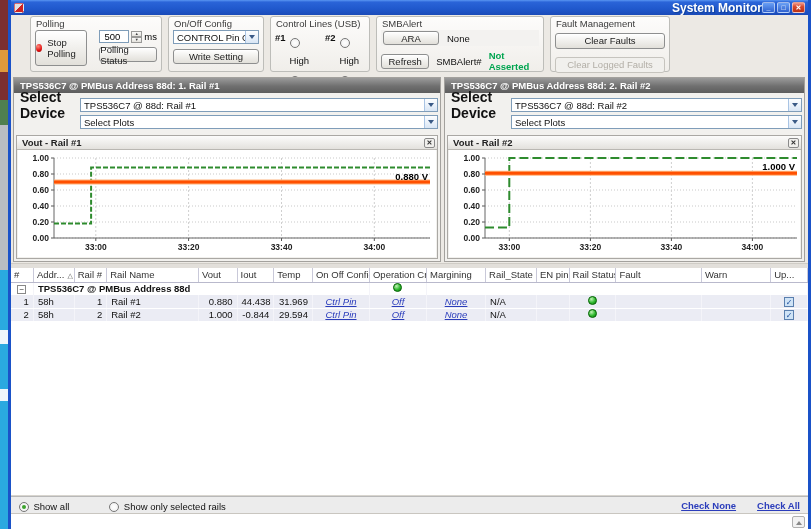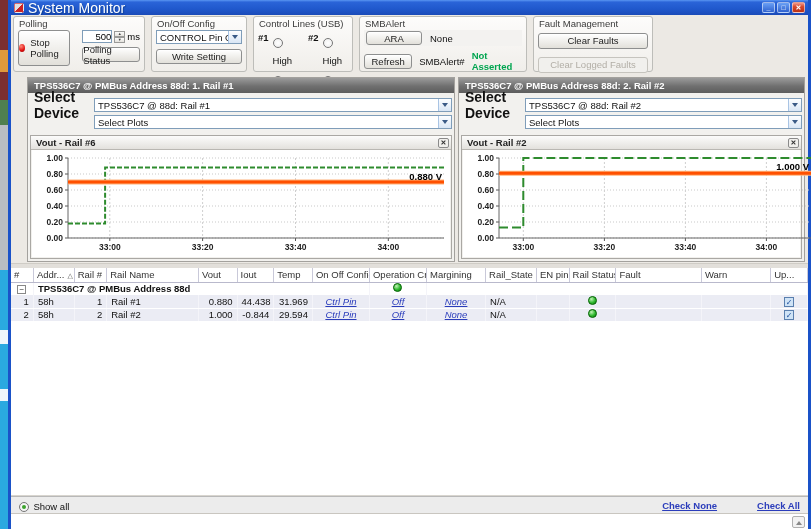--- a/index.html
+++ b/index.html
@@ -11,60 +11,60 @@
   .strip div { width:8px; }
 
   
   .win { position:absolute; left:8px; top:0; width:803px; height:529px;
          border-left:3px solid #1a52c8; border-right:3px solid #1a52c8; background:#ece9e4; }
   .titlebar { position:relative; height:15px;
     background:linear-gradient(180deg,#5a96f2 0%,#2a64d8 14%,#2058cc 60%,#1a4ab8 100%);
     display:flex; align-items:center; padding:0 3px; }
   .appicon { width:10px; height:10px; margin-right:4px; border-radius:2px;
     background:linear-gradient(135deg,#e0e0e0 0 45%,#cc2222 45%); border:1px solid #ffffff55; }
-  .tbtitle { color:#fff; font-size:14px; font-weight:normal; text-shadow:1px 1px 1px #00337788; flex:1; }
+  .tbtitle { color:#fff; font-size:12px; font-weight:bold; text-shadow:1px 1px 1px #00337788; flex:1;text-align:right; }
   .winbtns { display:flex; gap:2px; }
   .wbtn { width:13px; height:11px; border-radius:2px; border:1px solid #ffffff88;
     color:#fff; font-size:7px; line-height:9px; text-align:center; font-weight:bold;
     background:linear-gradient(#6aa0f5,#2f62cf); }
   .wbtn.close { background:linear-gradient(#f29a8a,#d6492f 40%,#b93015); }
 
   .content { position:absolute; top:15px; left:0; right:0; bottom:0; background:#ece9e4; }
 
   
-  .toolbar { position:absolute; top:1px; left:2px; right:2px; height:58px; display:flex; gap:6px; }
+  .toolbar { position:absolute; top:1px; left:19px; right:2px; height:58px; display:flex; gap:6px; }
   .group { position:relative; border:1px solid #bdbdb9; border-radius:3px; height:56px;
     background:linear-gradient(#fdfcfb,#f0eeea); padding:13px 4px 3px 4px; }
   .glabel { position:absolute; top:1px; left:5px; font-size:9.5px; color:#3a3a3a; }
   .btn { display:inline-flex; align-items:center; justify-content:center;
     border:1px solid #8e8f8f; border-radius:3px; font-size:9.5px; color:#1c1c1c;
     background:linear-gradient(180deg,#ffffff,#f2f1ee 45%,#e2e0da); box-shadow:inset 0 1px 0 #fff; cursor:default; }
   .btn.disabled { color:#b2aea6; border-color:#c6c4be; background:#f1f0ed; box-shadow:none; }
   .reddot { width:8px; height:8px; border-radius:50%; margin-right:5px;
     background:radial-gradient(circle at 35% 30%,#ff8a7a,#e01010 60%,#8c0000); }
   .combo { display:flex; align-items:center; height:14px; border:1px solid #7f9db9; background:#fff; font-size:9.5px; }
   .combo .ctext { flex:1; padding-left:3px; white-space:nowrap; overflow:hidden; color:#111; }
   .combo .cbtn { width:13px; height:100%; border-left:1px solid #a9c4e4;
     background:linear-gradient(#fdfeff,#d9e6f5); display:flex; align-items:center; justify-content:center; }
   .combo .cbtn::after { content:""; border:3px solid transparent; border-top:4px solid #3a5a86; margin-top:3px; }
   .spinrow { display:flex; align-items:center; gap:2px; font-size:9.5px; }
   .spininput { width:30px; height:13px; border:1px solid #7f9db9; font:9.5px "Liberation Sans",sans-serif;
-    text-align:right; padding-right:0; background:#fff; }
+    text-align:right; padding-right:8px; background:#fff; }
   .spinbtns { display:flex; flex-direction:column; width:11px; }
   .spinbtns span { height:6px; border:1px solid #9a9a98; background:linear-gradient(#fbfbfa,#e4e2dc);
     font-size:4px; line-height:4px; text-align:center; color:#444; }
   .radio { display:inline-block; width:10px; height:10px; border:1px solid #767676; border-radius:50%;
     background:radial-gradient(#fff,#ececec); position:relative; vertical-align:-2px; }
   .radio.sel::after { content:""; position:absolute; left:2px; top:2px; width:4px; height:4px;
     border-radius:50%; background:#3da32e; }
   .rlbl { font-size:9.5px; color:#111; }
   .greenstat { font-size:9.5px; font-weight:bold; }
 
   
-  .panels { position:absolute; top:62px; left:16px; right:3px; height:185px; }
+  .panels { position:absolute; top:62px; left:2px; right:3px; height:185px; }
   .panel { position:absolute; top:0; height:185px; border:1px solid #a3a19d; background:#f2f1ee; }
   .panel.left { left:0; width:428px; } .panel.right { left:431px; right:0; }
   .phead { height:15px; background:linear-gradient(180deg,#9b9b9b,#6f6f6f 55%,#5d5d5d);
     color:#fff; font-size:9.5px; font-weight:bold; display:flex; align-items:center; padding-left:6px; }
   .prow { position:absolute; left:0; right:0; height:14px; display:flex; align-items:center; }
   .plabel { width:66px; padding-left:6px; font-size:14px; font-weight:bold; color:#111; }
   .prow .combo { flex:1; margin-right:2px; }
 
   .chartbox { position:absolute; left:2px; right:2px; top:57px; bottom:2px; border:1px solid #aaa8a4; background:#f1f0ed; }
   .chead { height:14px; background:linear-gradient(#fcfcfb,#e3e1dd); border-bottom:1px solid #b9b7b2;
@@ -95,21 +95,21 @@
   .orb { display:inline-block; width:9px; height:9px; border-radius:50%;
     background:radial-gradient(circle at 35% 30%,#c2f2b6,#2db82d 55%,#0e7a0e); border:1px solid #0a650a; }
   .xcheck { display:inline-block; width:10px; height:10px; border:1px solid #5a7fae; background:#cfe3f6;
     font-size:8px; line-height:9px; color:#1d4e9c; text-align:center; }
   .sorticon { font-size:7px; color:#555; margin-left:3px; }
 
   
   .footerbar { position:absolute; top:481px; left:0; right:0; height:17px; background:#ececec;
     border-top:1px solid #b8b8b8; display:flex; align-items:center; padding:0 8px; gap:6px; }
   .footerbar .grow-sp { flex:1; }
-  .flink { font-size:9.5px; font-weight:bold; color:#2b3dbb; text-decoration:underline; margin-left:34px; }
+  .flink { font-size:9.5px; font-weight:bold; color:#2b3dbb; text-decoration:underline; margin-left:15px; }
   .bottompane { position:absolute; top:498px; left:0; right:0; bottom:0; background:#fff; border-top:1px solid #c9c6c0; }
   .scrollup { position:absolute; right:3px; top:2px; width:13px; height:12px; border:1px solid #b0b0b0;
     background:#f2f2f2; border-radius:2px; }
   .scrollup::after { content:""; position:absolute; left:3px; top:4px; border:3px solid transparent; border-bottom:4px solid #888; margin-top:-3px; }
 </style>
 </head>
 <body>
 
 <div class="screen">
 
@@ -237,21 +237,21 @@
           </div>
           <div class="prow" style="top:37px">
             <span class="plabel"></span>
             <div class="combo">
               <span class="ctext">Select Plots</span>
               <span class="cbtn"></span>
             </div>
           </div>
           <div class="chartbox">
             <div class="chead">
-              <span>Vout - Rail #6</span>
+              <span>Vout - Rail #1</span>
               <span class="sp"></span>
               <span class="xbtn">✕</span>
             </div>
             <div class="cbody">
               <svg id="chart-svg-0" width="420" height="107">
                   <line x1="36" y1="88.0" x2="412" y2="88.0" stroke="#c9c9c9" stroke-dasharray="1 2"></line>
                   <line x1="33" y1="88.0" x2="36" y2="88.0" stroke="#555"></line>
                   <text x="31" y="91" text-anchor="end" class="ax">0.00</text>
                   <line x1="36" y1="72.0" x2="412" y2="72.0" stroke="#c9c9c9" stroke-dasharray="1 2"></line>
                   <line x1="33" y1="72.0" x2="36" y2="72.0" stroke="#555"></line>
@@ -443,20 +443,22 @@
                 <td class="c-center"><span class="xcheck">✓</span></td>
               </tr>
             </tbody>
           </table>
       </div>
 
       <div class="footerbar">
         <span><span class="radio sel"></span>
           <span class="rlbl">Show all</span></span>
         <span style="width:28px"></span>
+        <span><span class="radio"></span>
+          <span class="rlbl">Show only selected rails</span></span>
         <span class="grow-sp"></span>
         <span class="flink">Check None</span>
         <span class="flink">Check All</span>
       </div>
 
       <div class="bottompane">
         <span class="scrollup"></span>
       </div>
 
     </div>

